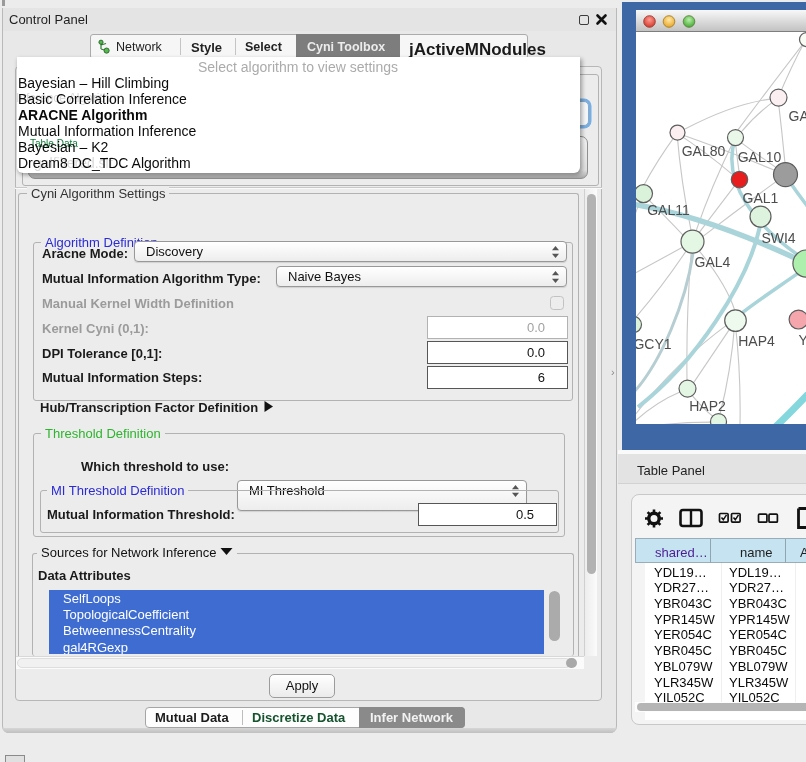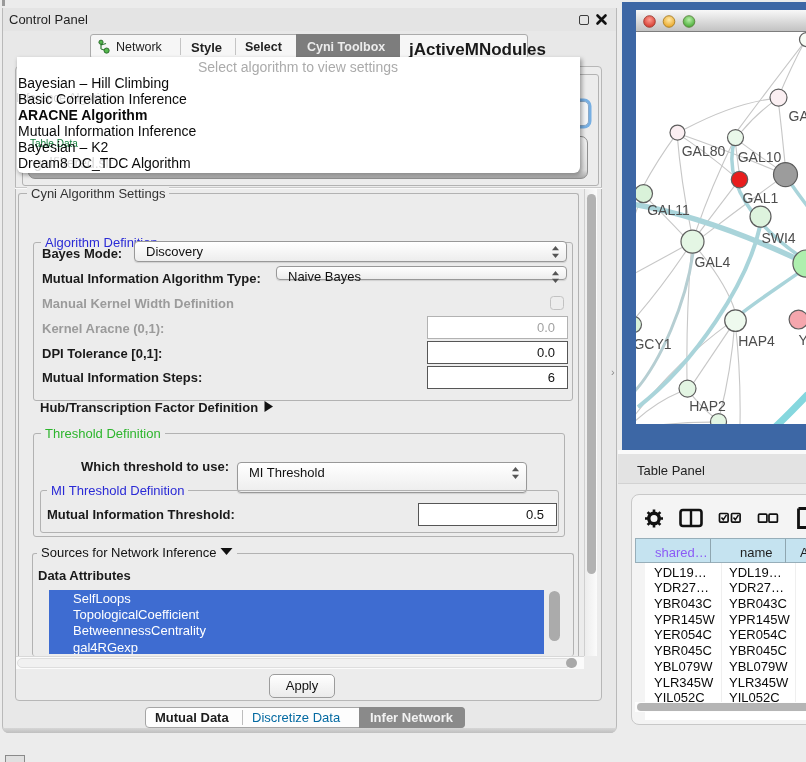--- a/index.html
+++ b/index.html
@@ -1,20 +1,20 @@
 <!DOCTYPE html>
 <html><head><meta charset="utf-8">
 <style>
 html,body{margin:0;padding:0}
 body{width:806px;height:762px;background:#ececec;font-family:"Liberation Sans",sans-serif;overflow:hidden;position:relative}
 .a{position:absolute}
 .grp{position:absolute;border:1px solid #b2b2b2;border-radius:3px}
 .glb{position:absolute;top:-8px;left:8px;background:#ececec;padding:0 4px;font-size:13px;color:#333;white-space:nowrap}
 .lbl{position:absolute;font-size:13px;font-weight:bold;color:#1a1a1a;white-space:nowrap}
-.fld{position:absolute;background:#fff;border:1px solid #565656;font-size:13px;color:#111;text-align:right;line-height:21px;padding-right:12px;box-sizing:border-box}
+.fld{position:absolute;background:#fff;border:1px solid #565656;font-size:13px;color:#111;text-align:right;line-height:21px;padding-right:22px;box-sizing:border-box}
 .cmb{position:absolute;background:linear-gradient(#ffffff,#ededed);border:1px solid #989898;border-radius:4px;font-size:13px;color:#111;line-height:20px;padding-left:11px;box-sizing:border-box;box-shadow:0 1px 1px rgba(0,0,0,.12)}
 .spn{position:absolute;right:6px;top:3px}
 </style></head>
 <body>
 
 <div class="a" id="win" style="left:2px;top:8px;width:615px;height:725px;background:#e8e8e8;border:1px solid #b9b9b9;border-top:none;border-radius:0 0 7px 7px;box-sizing:border-box"></div>
 <div class="a" style="left:3px;top:8px;width:613px;height:23px;background:#e4e4e4"></div>
 <div class="a" style="left:2px;top:0;width:3px;height:6px;background:#9a9a9a"></div>
 <div class="a" style="left:9px;top:12px;font-size:13px;color:#1f1f1f">Control Panel</div>
 <div class="a" style="left:579px;top:14.5px;width:8px;height:8px;border:1.6px solid #3c3c3c;border-radius:2px"></div>
@@ -52,81 +52,81 @@
 <div class="a" style="left:198px;top:59px;font-size:14px;color:#ababab">Select algorithm to view settings</div>
 <div class="a" style="left:18px;top:74.5px;font-size:14px;color:#0a0a0a;line-height:16.1px;white-space:nowrap">Bayesian – Hill Climbing<br>Basic Correlation Inference<br><b>ARACNE Algorithm</b><br>Mutual Information Inference<br>Bayesian – K2<br>Dream8 DC_TDC Algorithm</div>
 
 <div class="grp" style="left:18px;top:193px;width:559px;height:462px;border-bottom:none;border-radius:3px 3px 0 0">
  <span class="glb">Cyni Algorithm Settings</span>
 </div>
 
 <div class="grp" style="left:33px;top:242px;width:538px;height:157px">
  <span class="glb" style="color:#2a2ad6;left:7px">Algorithm Definition</span>
 </div>
-<div class="lbl" style="left:42px;top:246px">Bayes Mode:</div>
+<div class="lbl" style="left:42px;top:246px">Aracne Mode:</div>
 <div class="cmb" style="left:134px;top:241px;width:433px;height:21px">Discovery<span class="spn"><svg width="9" height="14" viewBox="0 0 9 14">
         <path d="M4.5 1 L8 5.2 L1 5.2 Z" fill="#555"></path>
         <path d="M4.5 13 L1 8.8 L8 8.8 Z" fill="#555"></path>
       </svg></span></div>
 <div class="lbl" style="left:42px;top:271px">Mutual Information Algorithm Type:</div>
-<div class="cmb" style="left:276px;top:266px;width:291px;height:14px">Naive Bayes<span class="spn"><svg width="9" height="14" viewBox="0 0 9 14">
+<div class="cmb" style="left:276px;top:266px;width:291px;height:21px">Naive Bayes<span class="spn"><svg width="9" height="14" viewBox="0 0 9 14">
         <path d="M4.5 1 L8 5.2 L1 5.2 Z" fill="#555"></path>
         <path d="M4.5 13 L1 8.8 L8 8.8 Z" fill="#555"></path>
       </svg></span></div>
 <div class="lbl" style="left:42px;top:296px;color:#9b9b9b">Manual Kernel Width Definition</div>
 <div class="a" style="left:550px;top:296px;width:14px;height:14px;background:#ededed;border:1px solid #c2c2c2;border-radius:3.5px;box-sizing:border-box"></div>
-<div class="lbl" style="left:42px;top:321px;color:#9b9b9b">Kernel Aracne (0,1):</div>
+<div class="lbl" style="left:42px;top:321px;color:#9b9b9b">Kernel Cyni (0,1):</div>
 <div class="fld" style="left:427px;top:316px;width:141px;height:23px;border-color:#b2b2b2;color:#a2a2a2">0.0</div>
 <div class="lbl" style="left:42px;top:346px">DPI Tolerance [0,1]:</div>
 <div class="fld" style="left:427px;top:341px;width:141px;height:23px">0.0</div>
 <div class="lbl" style="left:42px;top:370px">Mutual Information Steps:</div>
 <div class="fld" style="left:427px;top:366px;width:141px;height:23px">6</div>
 <div class="a" style="left:40px;top:400px;font-size:13px;font-weight:bold;color:#1a1a1a;white-space:nowrap">Hub/Transcription Factor Definition</div>
 <svg class="a" style="left:263px;top:400px" width="11" height="13" viewBox="0 0 11 13">
     <path d="M1.5 1 L10 6.5 L1.5 12 Z" fill="#111"></path>
   </svg>
 
 <div class="grp" style="left:33px;top:433px;width:530px;height:102px">
  <span class="glb" style="color:#2db52d;left:7px">Threshold Definition</span>
 </div>
 <div class="lbl" style="left:81px;top:459px">Which threshold to use:</div>
-<div class="cmb" style="left:237px;top:462px;width:290px;height:31px">MI Threshold<span class="spn"><svg width="9" height="14" viewBox="0 0 9 14">
+<div class="cmb" style="left:237px;top:480px;width:290px;height:31px">MI Threshold<span class="spn"><svg width="9" height="14" viewBox="0 0 9 14">
         <path d="M4.5 1 L8 5.2 L1 5.2 Z" fill="#555"></path>
         <path d="M4.5 13 L1 8.8 L8 8.8 Z" fill="#555"></path>
       </svg></span></div>
 <div class="grp" style="left:40px;top:490px;width:517px;height:41px">
  <span class="glb" style="color:#2a2ad6;left:6px">MI Threshold Definition</span>
 </div>
 <div class="lbl" style="left:47px;top:507px">Mutual Information Threshold:</div>
 <div class="fld" style="left:418px;top:503px;width:139px;height:23px">0.5</div>
 
 <div class="grp" style="left:32px;top:553px;width:540px;height:102px;border-bottom:none">
  <span class="glb" style="left:4px;color:#111;top:-9px">Sources for Network Inference <svg width="13" height="9" viewBox="0 0 13 9" style="vertical-align:1px">
         <path d="M.5 1 L12.5 1 L6.5 8 Z" fill="#111"></path>
       </svg></span>
 </div>
 <div class="lbl" style="left:38px;top:568px">Data Attributes</div>
 <div class="a" style="left:49px;top:590px;width:495px;height:64px;background:#3e6cd1;overflow:hidden">
- <div style="font-size:13px;color:#fff;padding:1px 0 0 24px;line-height:16.2px">SelfLoops<br>TopologicalCoefficient<br>BetweennessCentrality<br>gal4RGexp</div>
+ <div style="font-size:13px;color:#fff;padding:1px 0 0 14px;line-height:16.2px">SelfLoops<br>TopologicalCoefficient<br>BetweennessCentrality<br>gal4RGexp</div>
 </div>
 <div class="a" style="left:549px;top:591px;width:11px;height:50px;background:#ababab;border-radius:6px"></div>
 
 <div class="a" style="left:584px;top:189px;width:13px;height:467px;background:linear-gradient(to right,#ededed,#fbfbfb);border-left:1px solid #cfcfcf;box-sizing:border-box"></div>
 <div class="a" style="left:586.5px;top:194px;width:9px;height:380px;background:#b2b2b2;border-radius:5px"></div>
 
 <div class="a" style="left:16px;top:656px;width:568px;height:13px;background:#fbfbfb;border-top:1px solid #d8d8d8;box-sizing:border-box"></div>
 <div class="a" style="left:17px;top:657.5px;width:554px;height:10px;background:#f1f1f1;border:1px solid #dedede;border-radius:5px;box-sizing:border-box"></div>
 <div class="a" style="left:566px;top:657.5px;width:11px;height:10px;background:#a9a9a9;border-radius:5px"></div>
 
 <div class="a" style="left:269px;top:674px;width:66px;height:24px;background:linear-gradient(#ffffff,#ebebeb);border:1px solid #9c9c9c;border-radius:5px;box-sizing:border-box;text-align:center;font-size:13px;line-height:22px;color:#111">Apply</div>
 <div class="a" style="left:145px;top:707px;width:320px;height:21px;background:#fdfdfd;border:1px solid #a5a5a5;border-radius:4px;box-sizing:border-box"></div>
 <div class="a" style="left:242px;top:710px;width:1px;height:15px;background:#bdbdbd"></div>
 <div class="a" style="left:359px;top:707px;width:106px;height:21px;background:#8a8a8a;border-radius:0 4px 4px 0"></div>
 <div class="a" style="left:155px;top:710px;font-size:13px;font-weight:bold;color:#1c1c1c">Mutual Data</div>
-<div class="a" style="left:252px;top:710px;font-size:13px;font-weight:normal;color:#0369a1">Discretize Data</div>
+<div class="a" style="left:252px;top:710px;font-size:13px;font-weight:bold;color:#14532d">Discretize Data</div>
 <div class="a" style="left:370px;top:710px;font-size:13px;font-weight:bold;color:#f2f2f2">Infer Network</div>
 <div class="a" style="left:3px;top:728px;width:613px;height:5px;background:linear-gradient(#d6d6d6,#bfbfbf);border-radius:0 0 7px 7px"></div>
 <div class="a" style="left:5px;top:755px;width:18px;height:7px;border:1.5px solid #8a8a8a;border-bottom:none;background:#e0e0e0"></div>
 
 <div class="a" style="left:611px;top:366px;font-size:11px;color:#8a8a8a">›</div>
 <div class="a" style="left:622px;top:2px;width:184px;height:448px;background:#3d67a5"></div>
 <div class="a" style="left:635.5px;top:10px;width:170.5px;height:22.3px;background:linear-gradient(#f8f8f8,#c2c2c2);border-bottom:1px solid #7e7e7e;box-sizing:border-box"></div>
 <svg class="a" style="left:641px;top:13px" width="60" height="17" viewBox="0 0 60 17">
  <defs>
   <radialGradient id="rg" cx=".5" cy=".35" r=".65">
@@ -238,21 +238,21 @@
   <path d="M81.5 13.5 L83.3 15.8 L86.5 10.9 M93.5 13.5 L95.3 15.8 L98.5 10.9" stroke-width="1.5"></path>
   <rect x="118.5" y="10.2" width="8.4" height="8" rx="1"></rect>
   <rect x="129" y="10.2" width="8.4" height="8" rx="1"></rect>
  </g>
  <path d="M158.5 4.5 L166 4.5 M158.5 4.5 L158.5 23.5 L166 23.5" fill="none" stroke="#111" stroke-width="2.8"></path>
 </svg>
 
 <div class="a" style="left:634.5px;top:538px;width:172px;height:24.6px;background:#c5e3f0;border:1px solid #97aeb9;border-right:none;box-sizing:border-box"></div>
 <div class="a" style="left:710px;top:538.5px;width:1px;height:24px;background:#8fa6b0"></div>
 <div class="a" style="left:784.5px;top:538.5px;width:1px;height:24px;background:#8fa6b0"></div>
-<div class="a" style="left:655px;top:545px;font-size:13px;color:#8b5cf6">shared…</div>
+<div class="a" style="left:655px;top:545px;font-size:13px;color:#4c1d95">shared…</div>
 <div class="a" style="left:740px;top:545px;font-size:13px;color:#1e1e1e">name</div>
 <div class="a" style="left:800px;top:545px;font-size:13px;color:#1e1e1e">A</div>
 <div class="a" style="left:645px;top:562.6px;width:172px;height:157px;background:#fff;overflow:hidden" id="tbody">
  <div style="position:absolute;left:75.5px;top:0;width:1px;height:139px;background:#efefef"></div>
  <div style="position:absolute;left:150px;top:0;width:1px;height:139px;background:#efefef"></div>
  <div style="position:absolute;left:9px;top:2px;font-size:13px;line-height:15.7px;color:#0a0a0a;white-space:pre">YDL19…
 YDR27…
 YBR043C
 YPR145W
 YER054C

